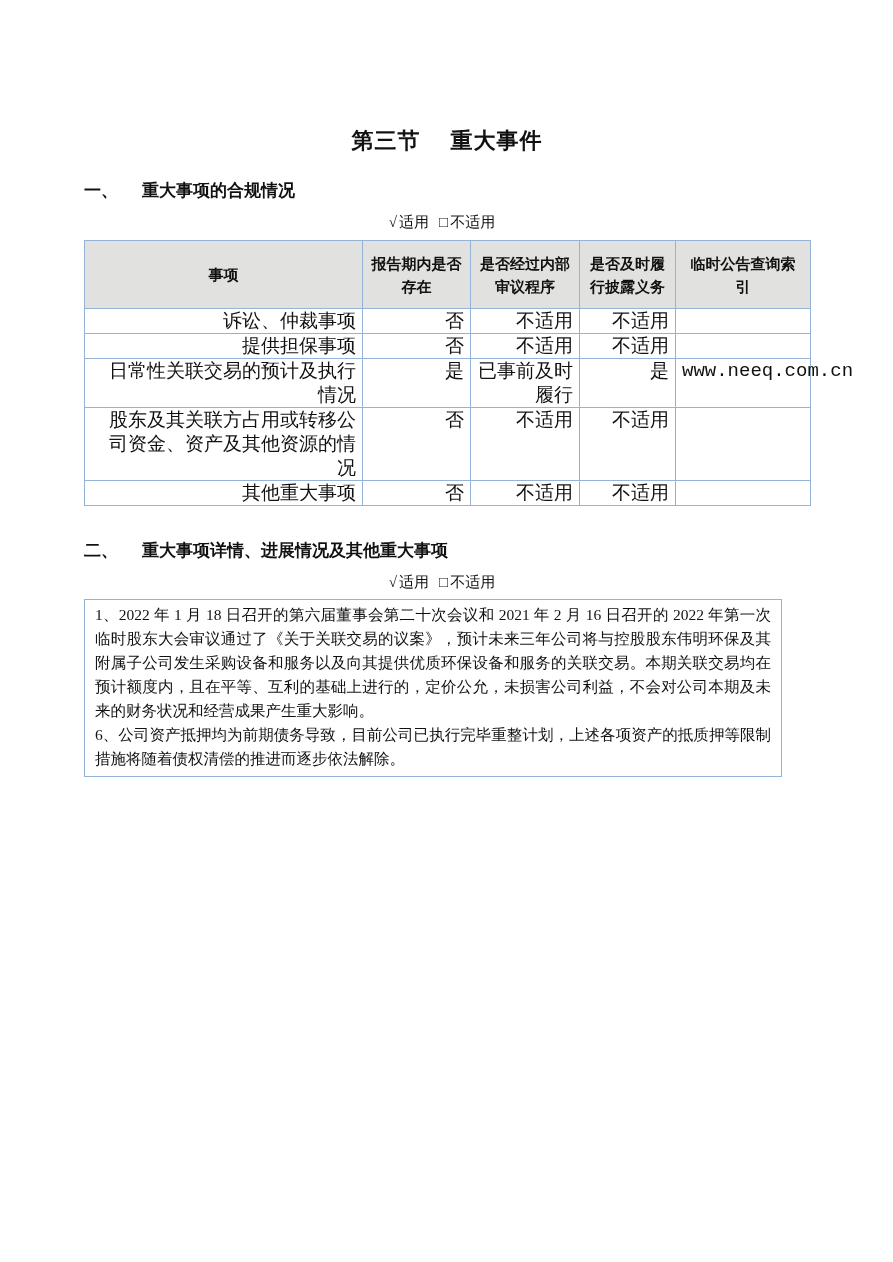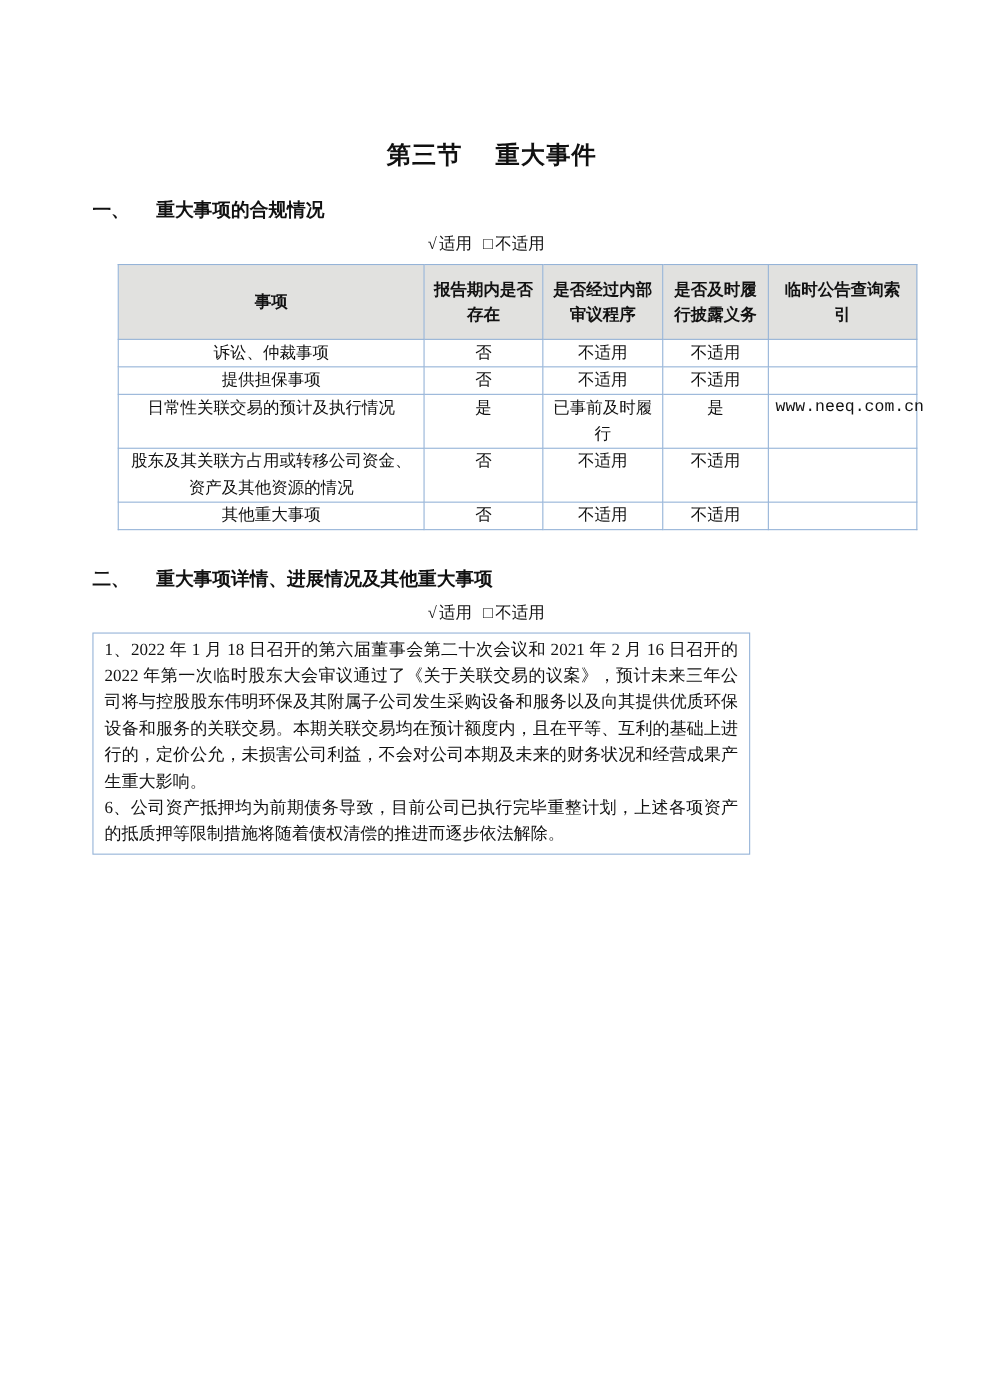--- a/index.html
+++ b/index.html
@@ -53,60 +53,59 @@
     text-align:center;
   }
   .applicability .opt{margin-right:10px;}
   .applicability .glyph{margin-right:2px;}
   
   table.compliance{
     border-collapse:collapse;
     width:726px;
     margin-top:7px;
     table-layout:fixed;
-    margin-left:23px;
   }
   table.compliance th,
   table.compliance td{
     border:1px solid var(--border-color);
   }
   table.compliance th{
     background:var(--header-bg);
     font-family:"Liberation Sans","DejaVu Sans",sans-serif;
     font-weight:bold;
     font-size:15px;
     line-height:23px;
     text-align:center;
     vertical-align:middle;
     padding:4px 8px;
     height:68px;
   }
   table.compliance td{
-    font-size:15px;
+    font-size:19px;
     line-height:24px;
     vertical-align:top;
-    text-align:center;
+    text-align:right;
     padding:0 6px;
   }
   tr.r1 td{height:24px;}
   tr.r2 td{height:48px;}
   td.mono{
     font-family:"Liberation Mono","DejaVu Sans Mono",monospace;
     font-size:13px;
     line-height:25px;
   }
   .col-item{width:278px;}
   .col-exists{width:108px;}
   .col-review{width:109px;}
   .col-disclosure{width:96px;}
   .col-index{width:135px;}
   
   .details-box{
     margin-top:6px;
-    width:598px;
+    width:698px;
     border:1px solid var(--border-color);
     padding:3px 10px 5px 10px;
     font-size:15.5px;
     line-height:24px;
     text-align:justify;
   }
   .details-box p{margin:0;}
 </style>
 </head>
 <body>

